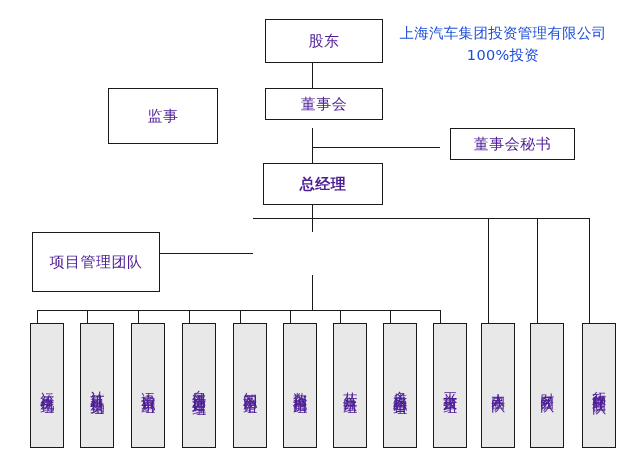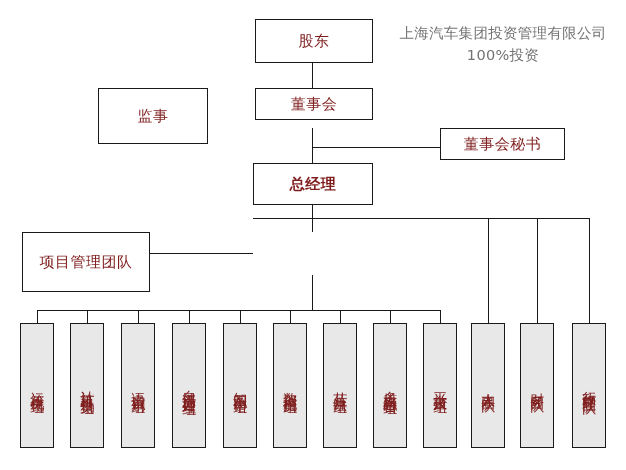--- a/index.html
+++ b/index.html
@@ -18,40 +18,41 @@
   
   .node {
     position: absolute;
     box-sizing: border-box;
     border: 1.4px solid #1a1a1a;
     background: #ffffff;
     display: flex;
     align-items: center;
     justify-content: center;
     text-align: left;
-    color: #7f1d1d;
+    color: #4c1d95;
     font-size: 15px;
     line-height: 1.25;
     letter-spacing: 0.5px;
+    margin-left: 10px;
   }
   .node.shaded {
     background: #e8e8e8;
   }
   
   .node.vertical {
     writing-mode: vertical-rl;
     text-orientation: upright;
     letter-spacing: 2px;
     font-size: 14px;
     padding: 6px 0;
   }
   
   .caption {
     position: absolute;
-    color: #737373;
+    color: #1d4ed8;
     font-size: 14.5px;
     line-height: 1.55;
     text-align: center;
     letter-spacing: 0.3px;
   }
   
   .line {
     position: absolute;
     background: #1a1a1a;
   }

